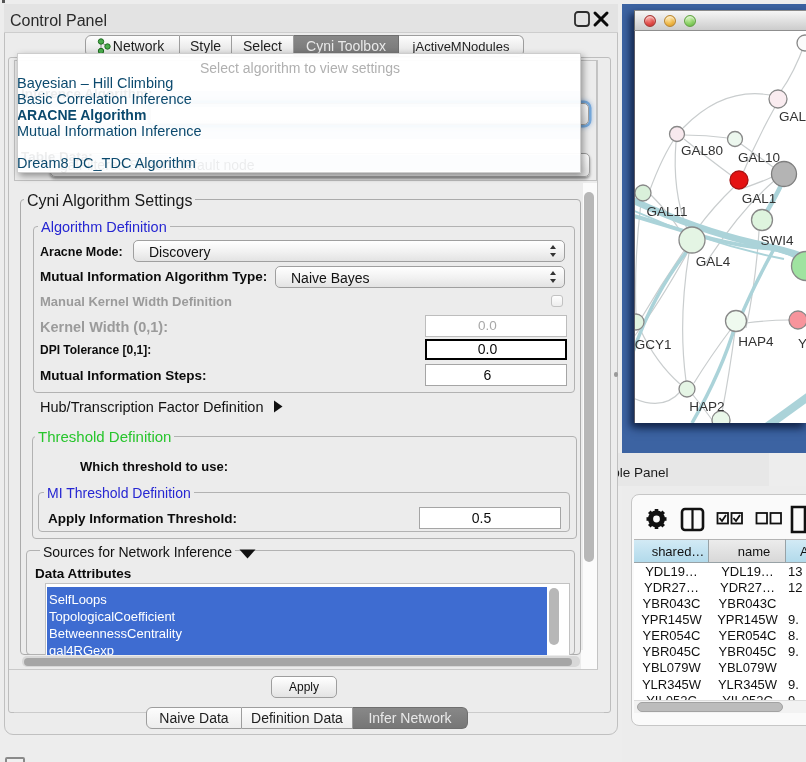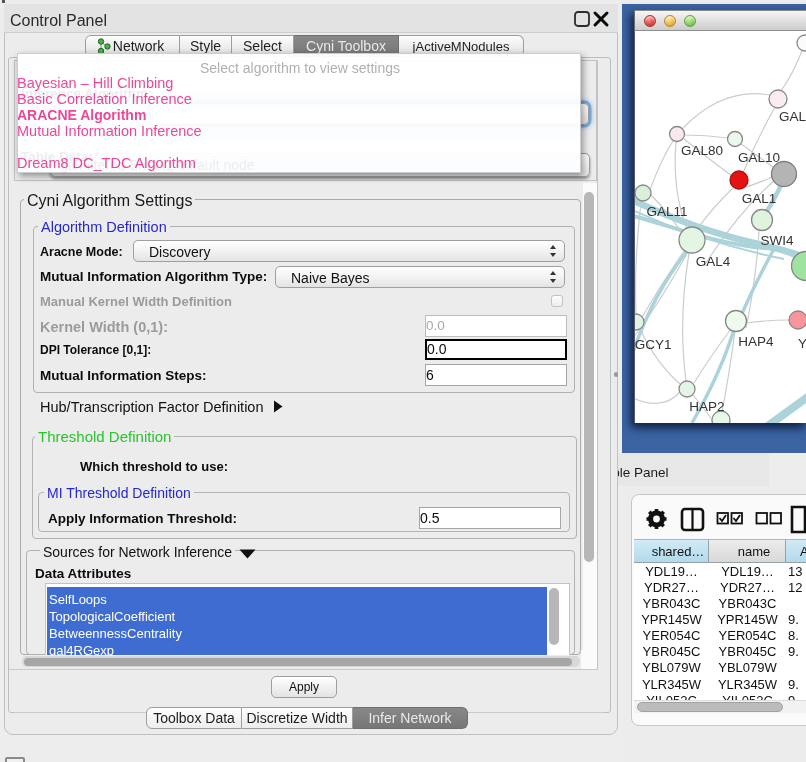--- a/index.html
+++ b/index.html
@@ -33,28 +33,28 @@
 .segd{background:linear-gradient(#888888,#767676);color:#e9e9e9;border-color:#6f6f6f}
 
 .combo{position:absolute;background:linear-gradient(#ffffff,#f1f1f1 55%,#e3e3e3);border:1px solid #9f9f9f;border-radius:5px}
 .combo .tx{position:absolute;left:15px;top:3px;font-size:14px;color:#111;white-space:nowrap}
 .arr{position:absolute;width:0;height:0;border-left:3.5px solid transparent;border-right:3.5px solid transparent}
 .aru{border-bottom:4.5px solid #333}
 .ard{border-top:4.5px solid #333}
 
 #dd{z-index:2;left:17px;top:53px;width:564px;height:120px;background:rgba(255,255,255,.96);border:1px solid #cdcdcd;box-shadow:2px 3px 7px rgba(0,0,0,.4);overflow:hidden}
 #dd .hint{position:absolute;left:0;top:6px;width:564px;text-align:center;font-size:14px;color:#b0b0b0}
-#dd .it{position:absolute;left:-2px;width:565px;height:16px;font-size:14.5px;color:#ec4899;padding-left:1px;line-height:16px;white-space:nowrap}
+#dd .it{position:absolute;left:-2px;width:565px;height:16px;font-size:14.5px;color:#0c4a6e;padding-left:1px;line-height:16px;white-space:nowrap}
 .ghost{position:absolute;font-weight:bold;font-size:13.5px;color:rgba(30,30,30,.075);white-space:nowrap;z-index:3}
 
 .grp{position:absolute;border:1px solid #b2b2b2;border-radius:4px}
 .gt{position:absolute;background:#ececec;padding:0 3px;white-space:nowrap}
 .lbl{position:absolute;font-size:13.5px;font-weight:bold;color:#0c0c0c;white-space:nowrap}
 .dis{color:#9b9b9b}
-.inp{position:absolute;background:#fff;border:1px solid #a5a5a5;font-size:13.5px;color:#0b0b0b;text-align:left;padding-right:17px}
+.inp{position:absolute;background:#fff;border:1px solid #a5a5a5;font-size:13.5px;color:#0b0b0b;text-align:center;padding-right:17px}
 .sbv{position:absolute;background:#b7b7b7;border-radius:5px}
 #applybtn{left:271px;top:676px;width:66px;height:22px;background:linear-gradient(#ffffff,#e3e3e3);border:1px solid #9e9e9e;border-radius:5px;text-align:center;font-size:12px;line-height:20px;color:#111}
 #datalist{left:45px;top:583px;width:525px;height:72px;background:#fff;border:1px solid #c2c2c2;border-bottom:none;overflow:hidden}
 #datalist .sel{position:absolute;left:1px;top:3px;width:500px;height:69px;background:#3e6cd1}
 #datalist .li{position:absolute;left:3px;color:#fff;font-size:13px;white-space:nowrap}
 svg{position:absolute;overflow:visible}
 </style>
 </head>
 <body>
 <div id="page">
@@ -319,20 +319,20 @@
     <div class="sel"></div>
     <div class="li" style="top:8px">SelfLoops</div>
     <div class="li" style="top:25px">TopologicalCoefficient</div>
     <div class="li" style="top:42px">BetweennessCentrality</div>
     <div class="li" style="top:59px">gal4RGexp</div>
     <div class="sbv" style="left:503px;top:4px;width:10px;height:57px"></div>
   </div>
   <div class="abs" style="left:14px;top:712px;width:590px;height:1px;background:#cbcbcb"></div>
   <div class="abs" id="applybtn">Apply</div>
 
-  <div class="seg" style="left:146px;top:707px;width:96px;height:22px;line-height:21px;border-radius:6px 0 0 6px;background:linear-gradient(#fdfdfd,#ededed)">Toolbox Data</div>
-  <div class="seg" style="left:242px;top:707px;width:111px;height:22px;line-height:21px;border-left:none;background:linear-gradient(#fdfdfd,#ededed)">Discretize Width</div>
+  <div class="seg" style="left:146px;top:707px;width:96px;height:22px;line-height:21px;border-radius:6px 0 0 6px;background:linear-gradient(#fdfdfd,#ededed)">Naive Data</div>
+  <div class="seg" style="left:242px;top:707px;width:111px;height:22px;line-height:21px;border-left:none;background:linear-gradient(#fdfdfd,#ededed)">Definition Data</div>
   <div class="seg segd" style="left:353px;top:707px;width:115px;height:22px;line-height:21px;border-left:none;border-radius:0 6px 6px 0">Infer Network</div>
 
   <div class="abs" style="left:5px;top:757px;width:20px;height:14px;background:#f0f0f0;border:2px solid #8a8a8a;border-radius:2px"></div>
   <div class="abs" style="left:2px;top:0;width:3px;height:3px;background:#555"></div>
   <div class="abs" style="left:614px;top:372px;width:4px;height:5px;background:#9a9a9a;border-radius:2px"></div>
 </div>
 
 </body></html>

